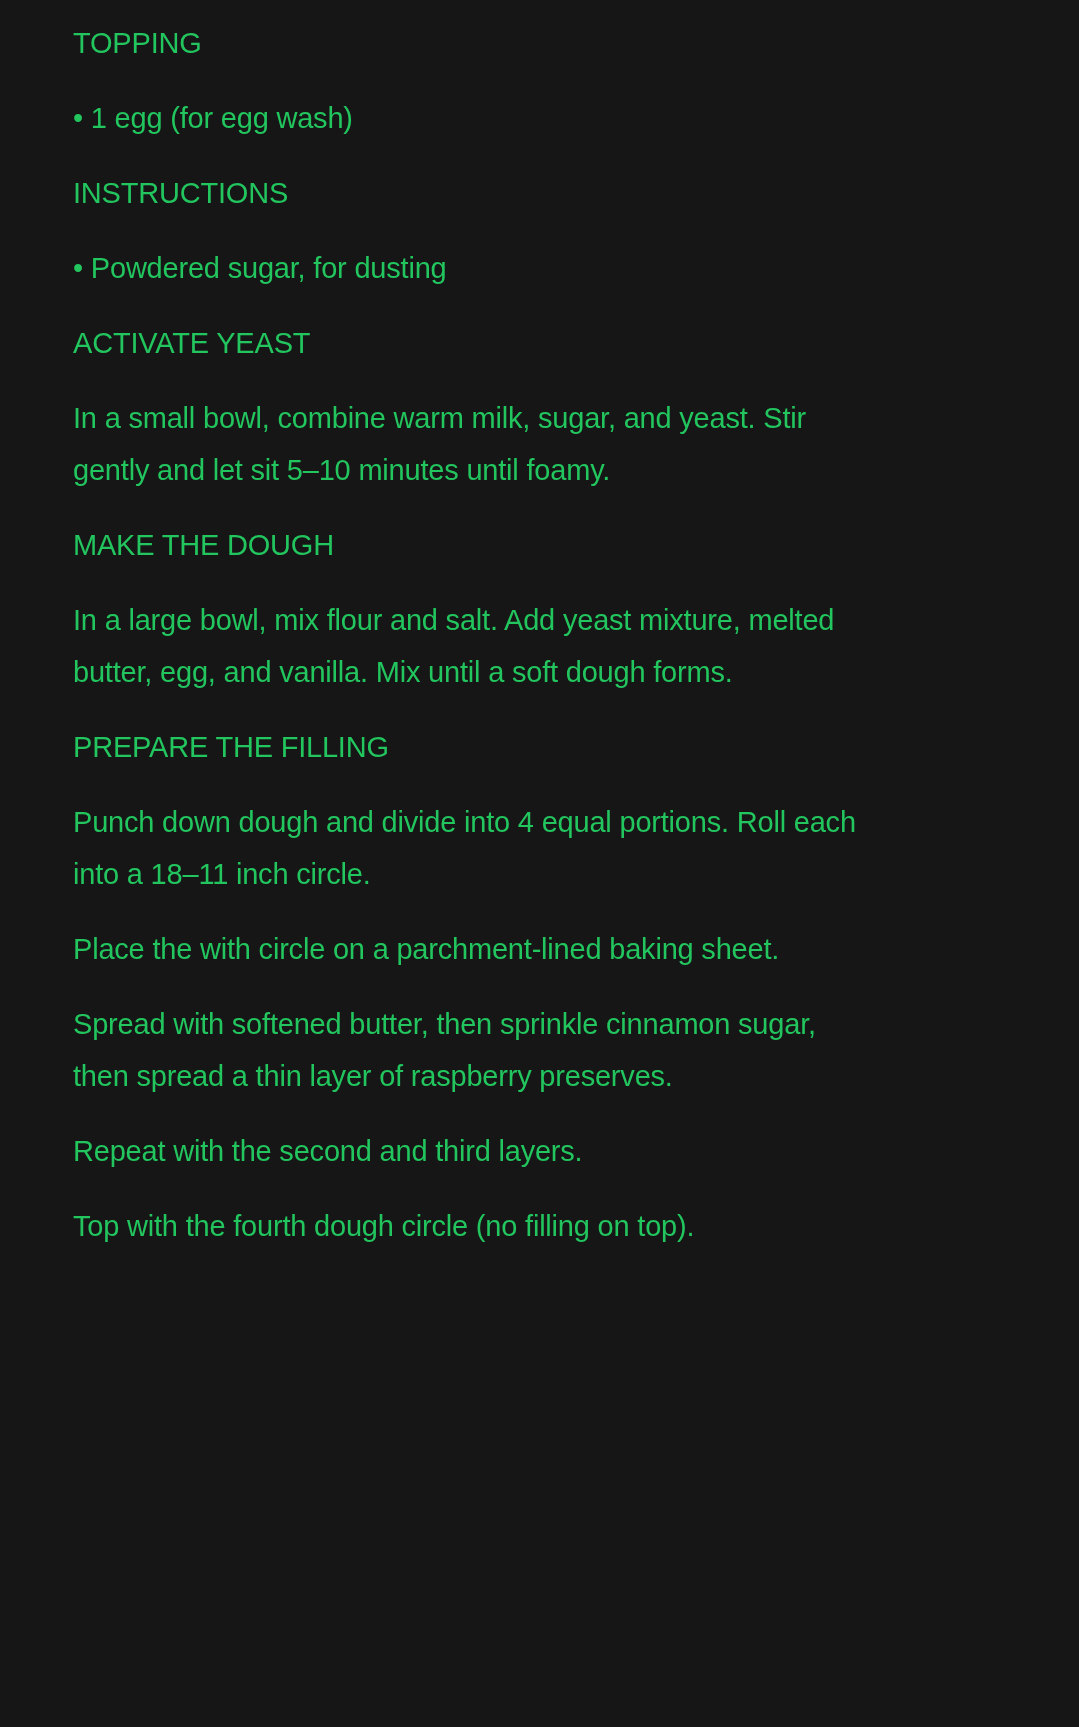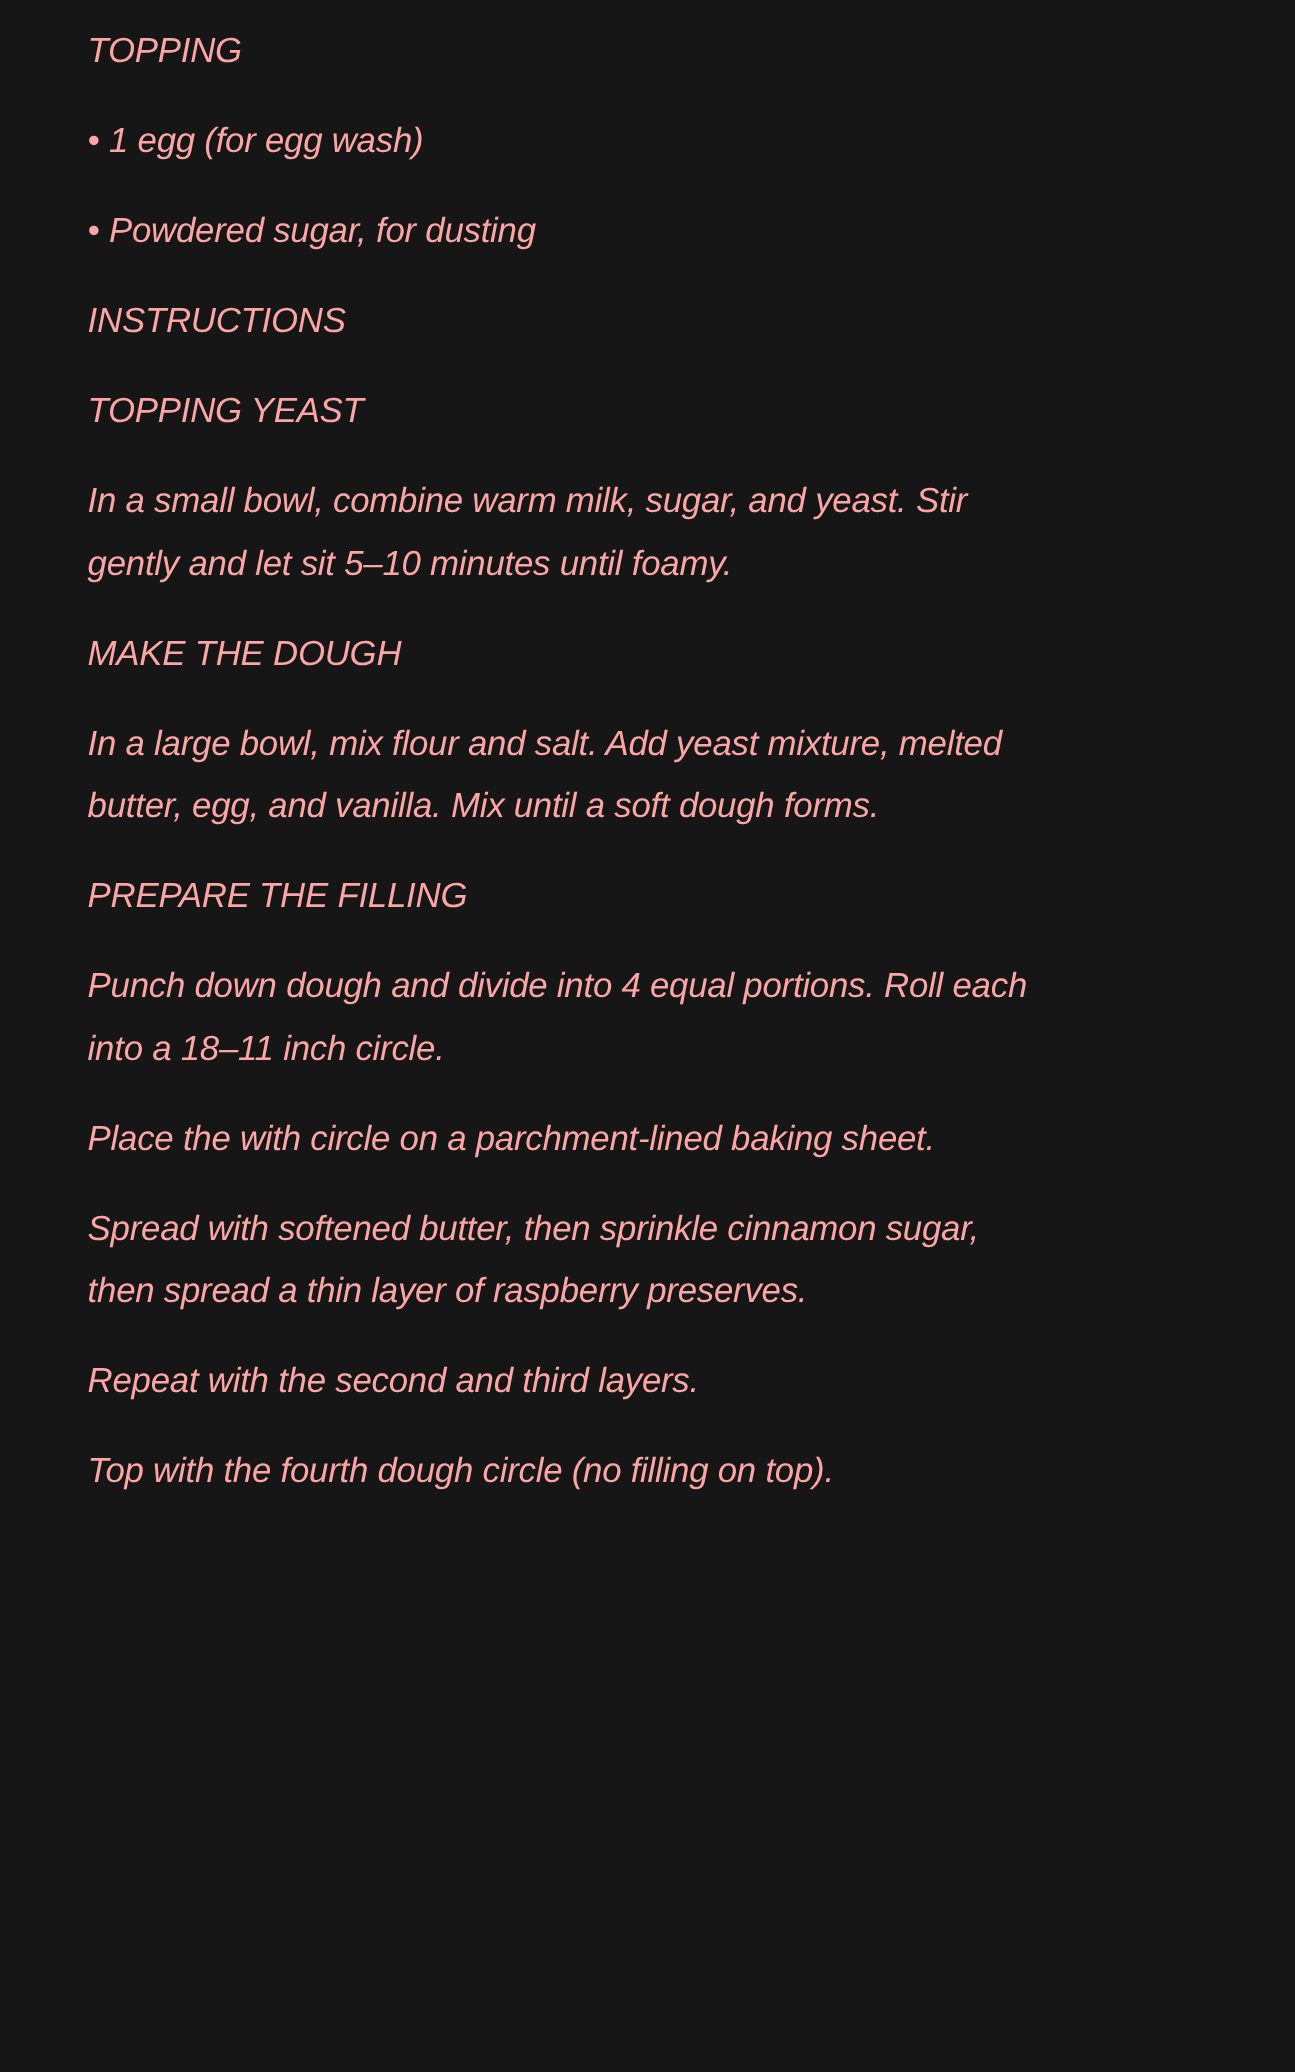--- a/index.html
+++ b/index.html
@@ -31,35 +31,35 @@
     white-space: nowrap;
   }
   .heading .line {
     
     line-height: 52px;
   }
 </style>
 </head>
 <body>
 
-<div class="doc" style="background: rgb(22, 22, 22); color: #fca5a5; font-style: italic;">
+<div class="doc" style="background: rgb(22, 22, 22); color: #22c55e;">
     <div class="block heading">
       <div class="line">TOPPING</div>
     </div>
     <div class="block bullet">
       <div class="line">• 1 egg (for egg wash)</div>
     </div>
+    <div class="block heading">
+      <div class="line">INSTRUCTIONS</div>
+    </div>
     <div class="block bullet">
       <div class="line">• Powdered sugar, for dusting</div>
     </div>
     <div class="block heading">
-      <div class="line">INSTRUCTIONS</div>
-    </div>
-    <div class="block heading">
-      <div class="line">TOPPING YEAST</div>
+      <div class="line">ACTIVATE YEAST</div>
     </div>
     <div class="block paragraph">
       <div class="line">In a small bowl, combine warm milk, sugar, and yeast. Stir</div>
       <div class="line">gently and let sit 5–10 minutes until foamy.</div>
     </div>
     <div class="block heading">
       <div class="line">MAKE THE DOUGH</div>
     </div>
     <div class="block paragraph">
       <div class="line">In a large bowl, mix flour and salt. Add yeast mixture, melted</div>

